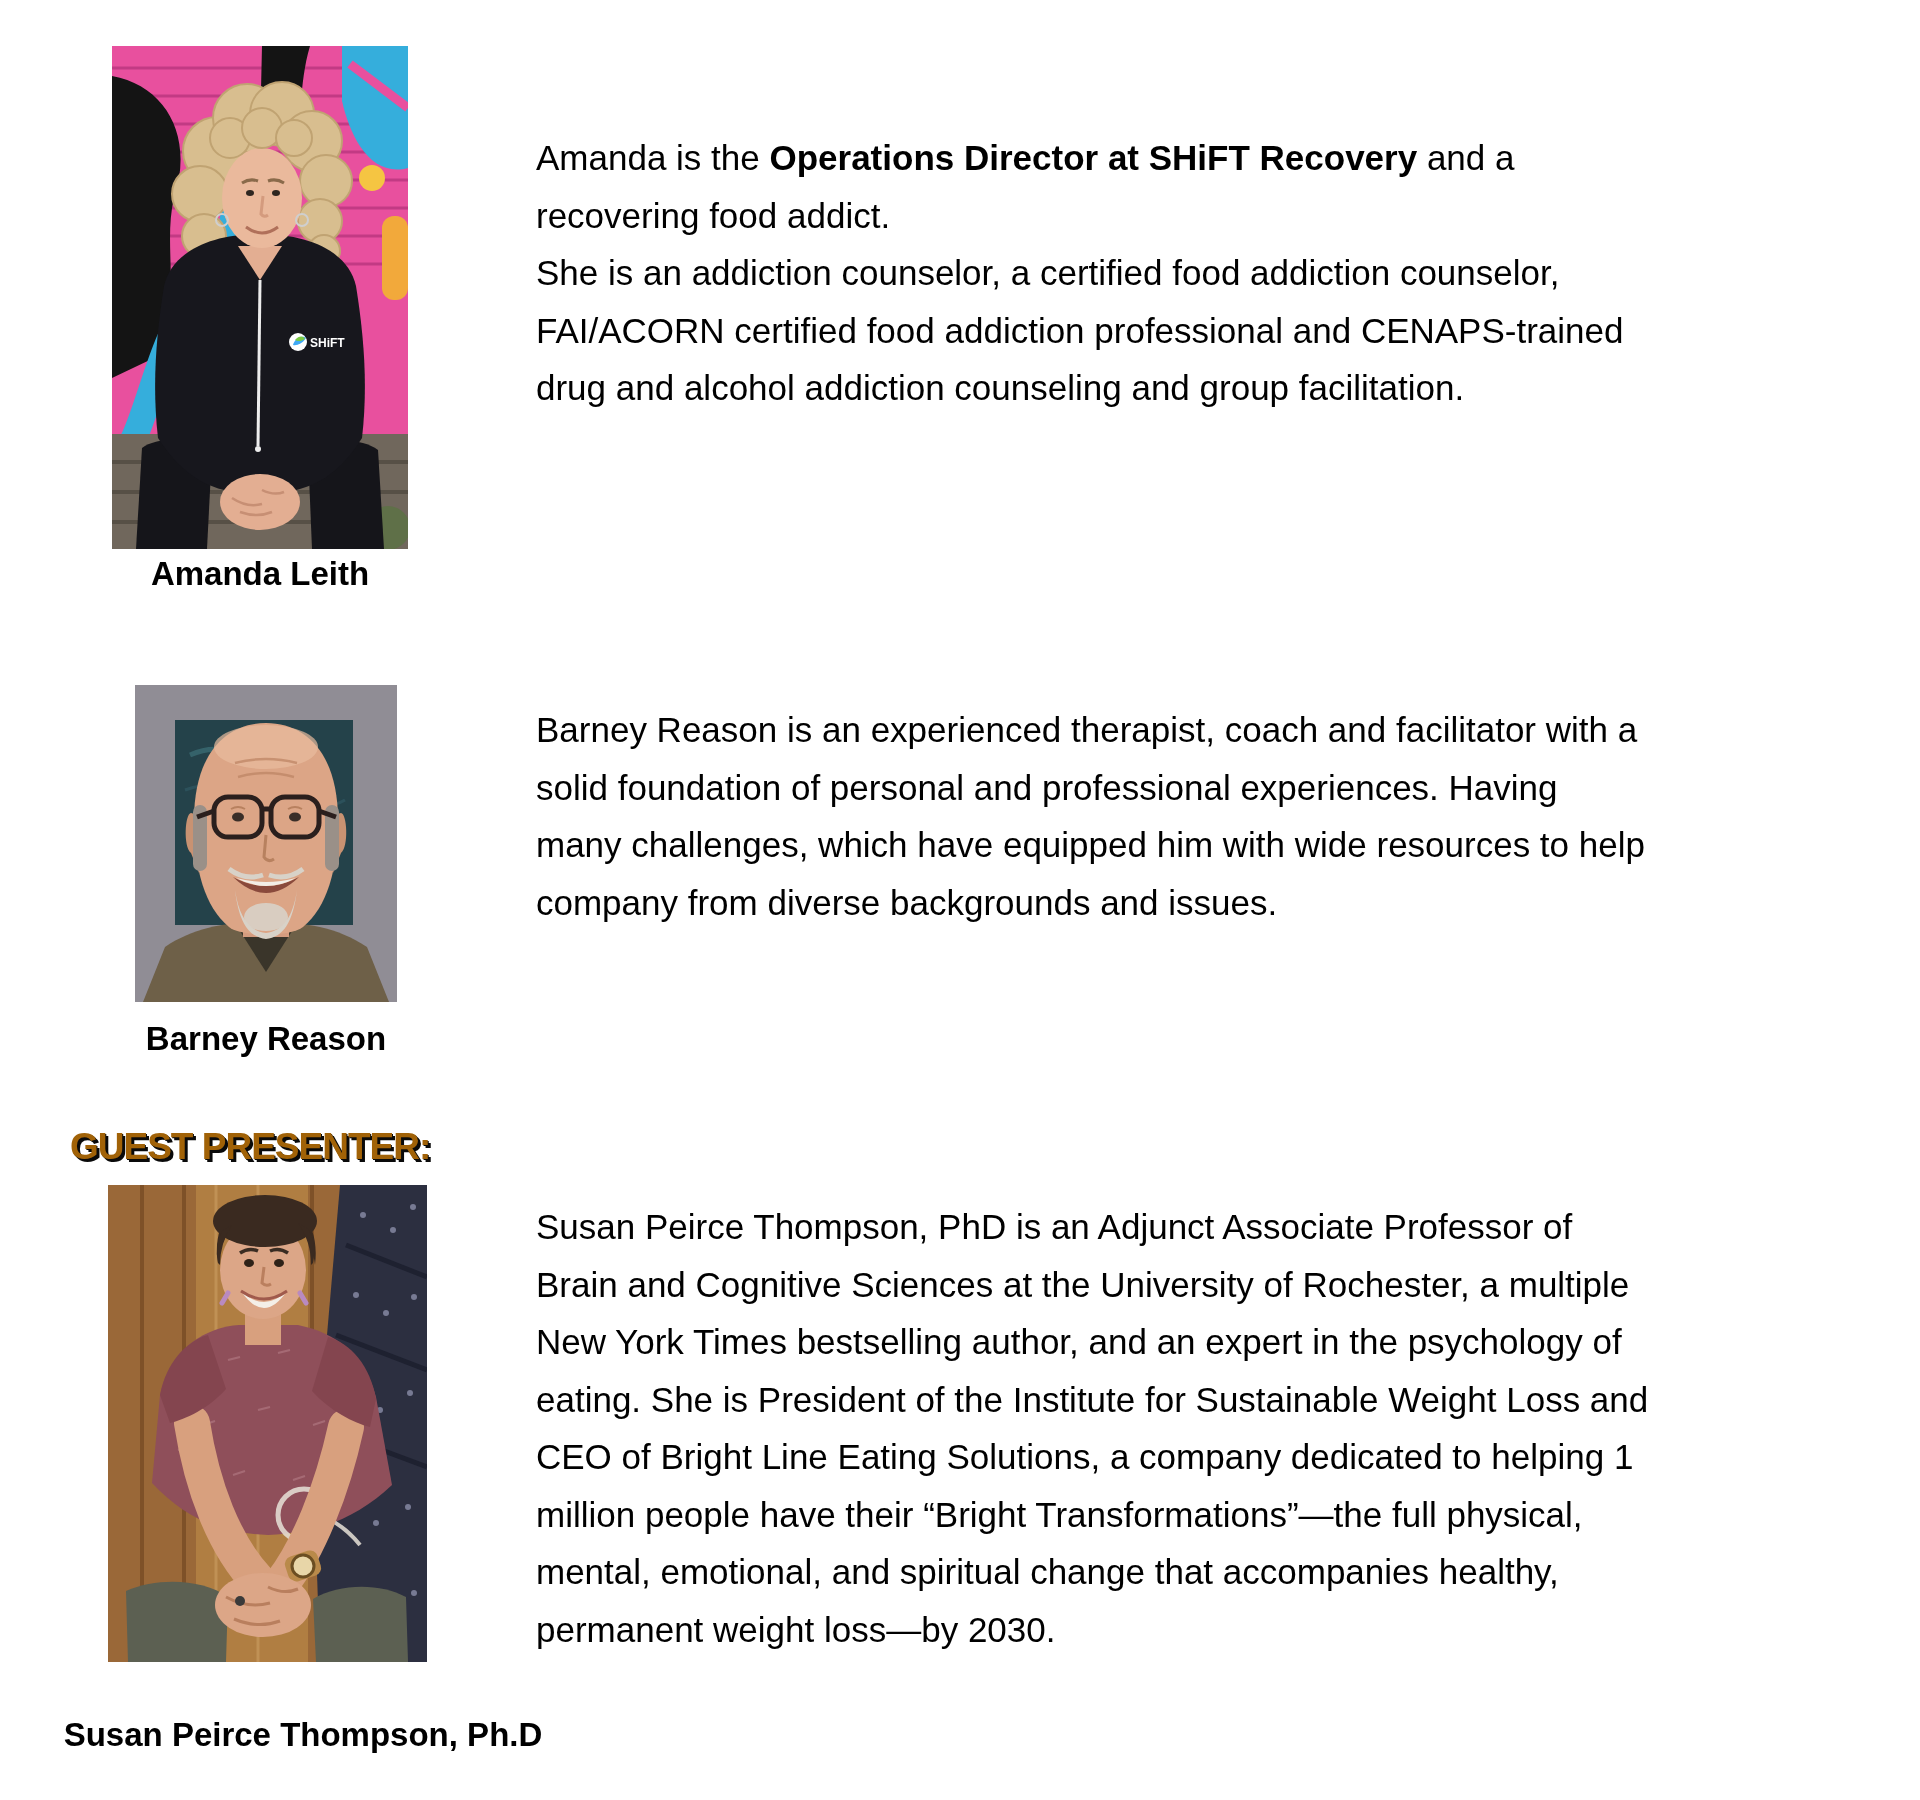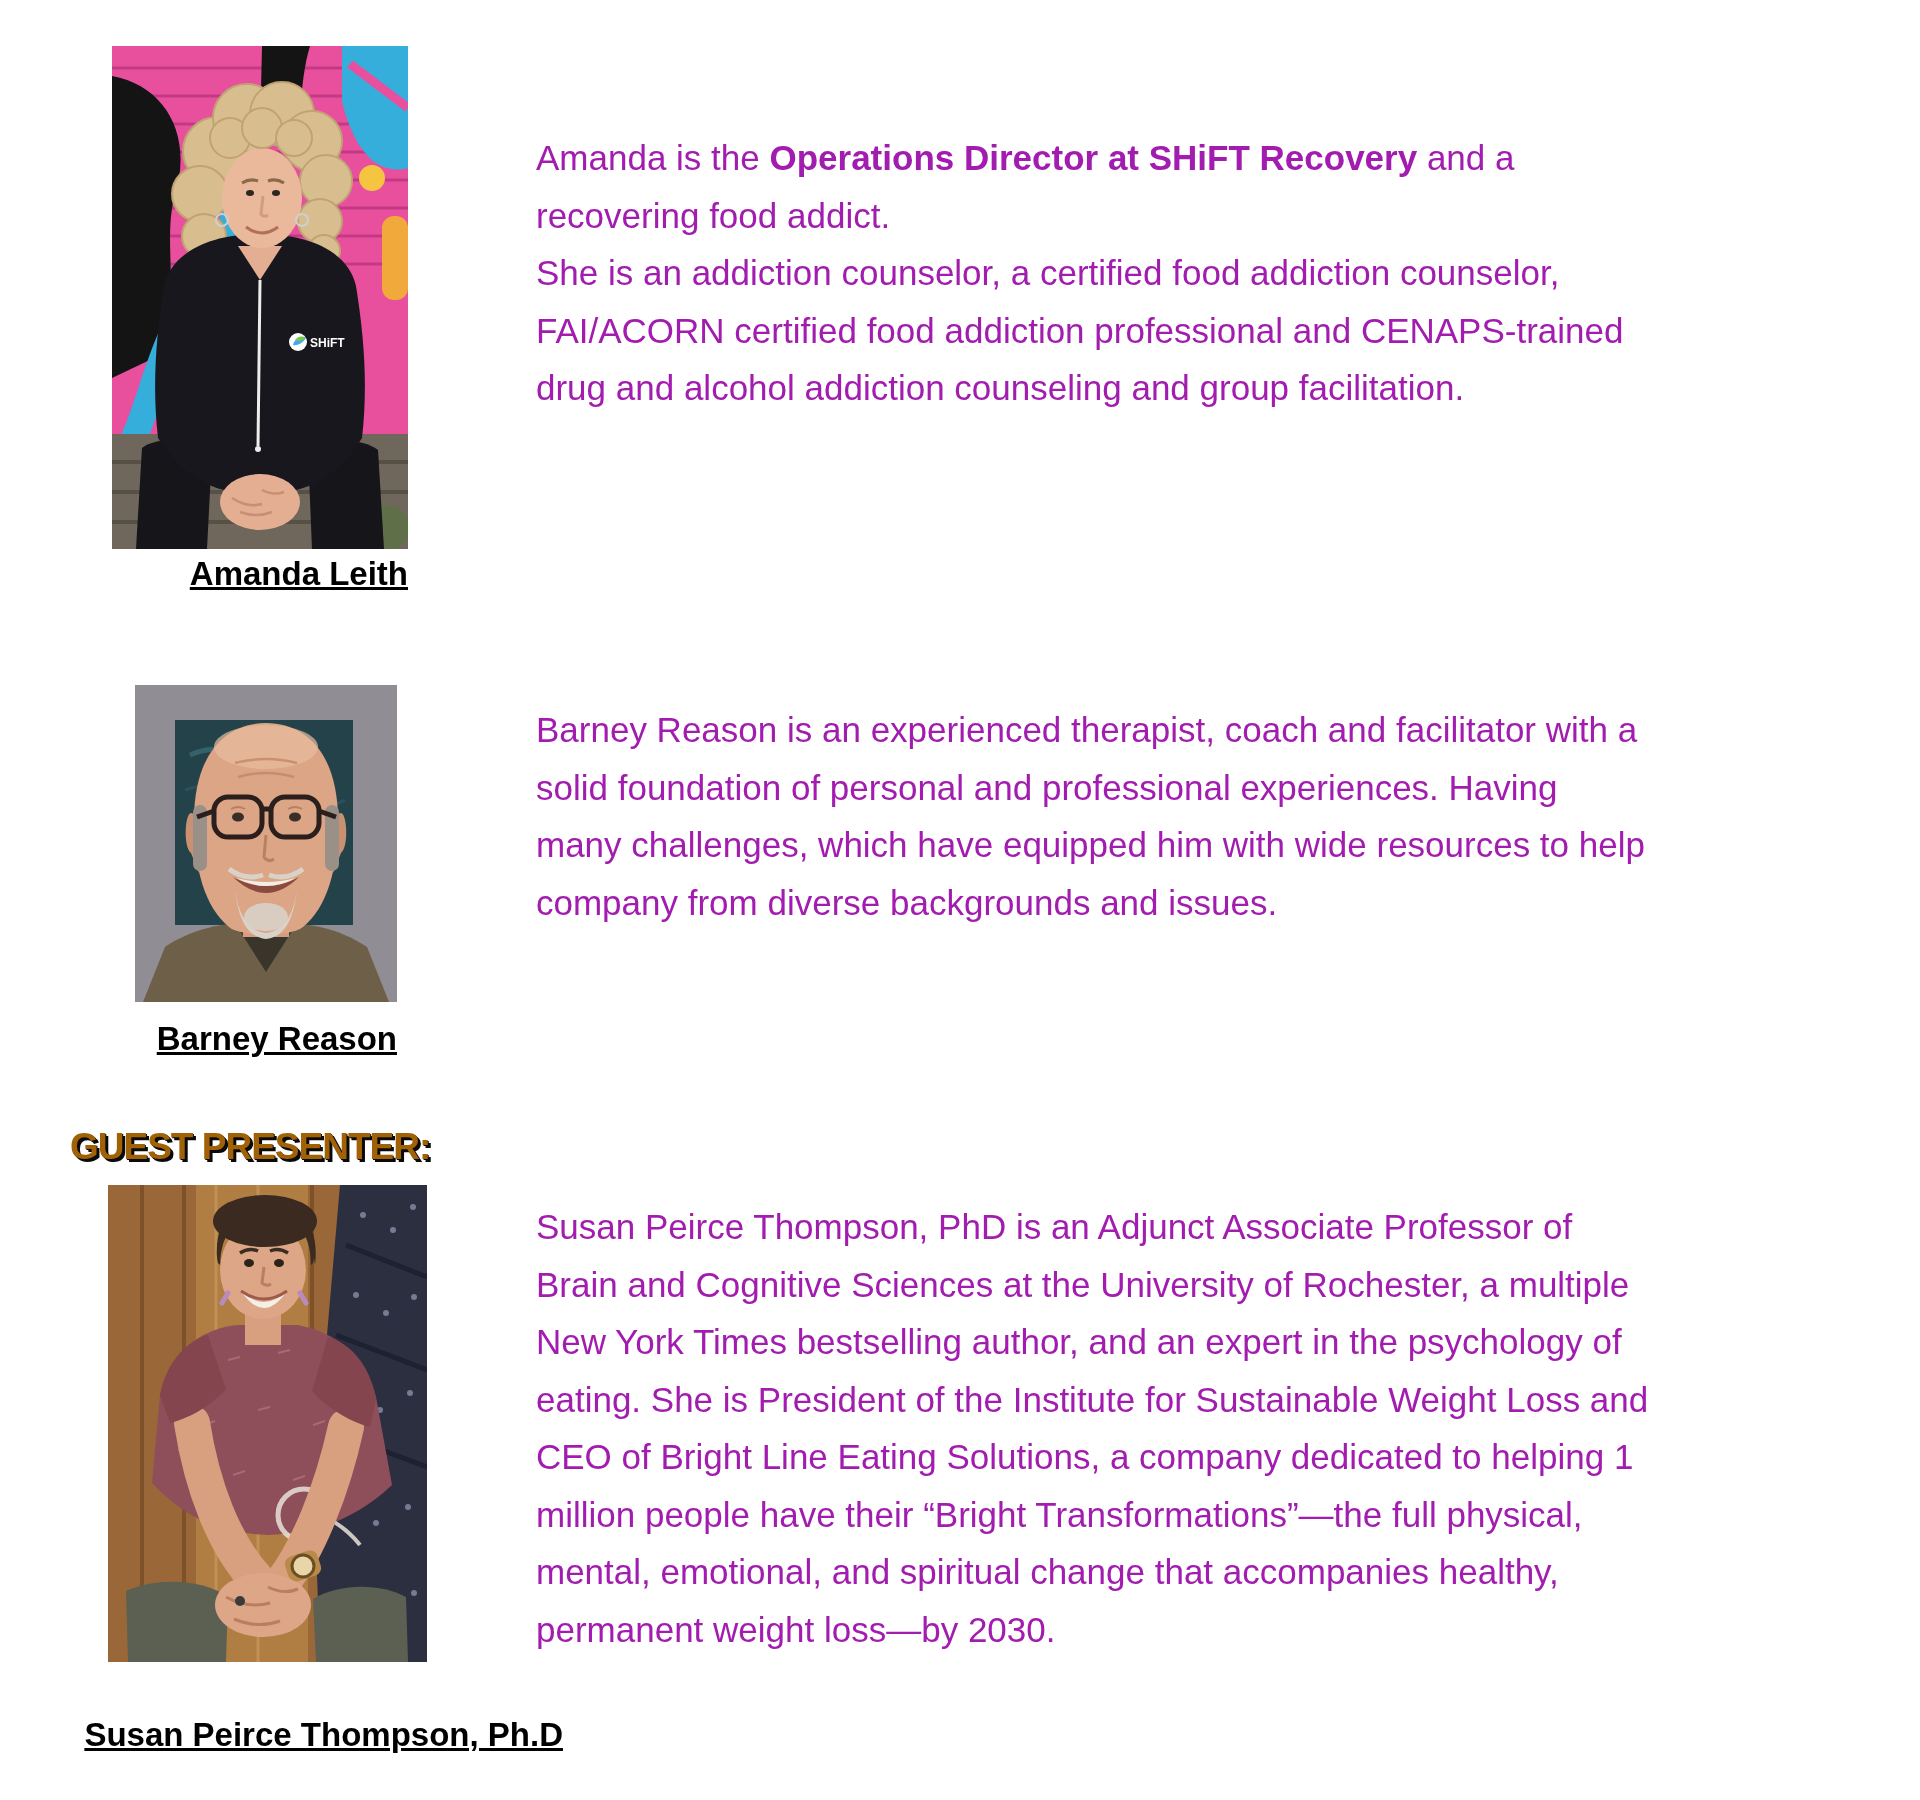--- a/index.html
+++ b/index.html
@@ -1,20 +1,20 @@
 <!DOCTYPE html>
 <html><head>
 <meta charset="utf-8">
 <style>
   html,body{margin:0;padding:0;background:#ffffff;}
   #page{position:relative;width:1920px;height:1800px;background:#ffffff;overflow:hidden;
         font-family:"Liberation Sans","DejaVu Sans",sans-serif;color:#000;}
   .photo{position:absolute;display:block;}
-  .caption{position:absolute;font-weight:700;font-size:33px;line-height:40px;text-align:right;color:#000;text-decoration:underline;}
-  .bio{position:absolute;left:536px;font-size:35px;line-height:57.5px;white-space:nowrap;color:#a21caf;}
+  .caption{position:absolute;font-weight:700;font-size:33px;line-height:40px;text-align:center;color:#000;}
+  .bio{position:absolute;left:536px;font-size:35px;line-height:57.5px;white-space:nowrap;color:#000000;}
   .bio .line{height:57.5px;}
   .bold-seg{font-weight:700;}
   #guest-heading{position:absolute;left:70px;top:1125px;font-weight:700;font-size:37px;line-height:44px;
         letter-spacing:-1px;color:#C5992F;text-shadow:3px 3px 0 #0a0a0a,1px 1px 0 #0a0a0a;white-space:nowrap;}
 </style>
 </head>
 <body>
 
 <div id="page">
 

